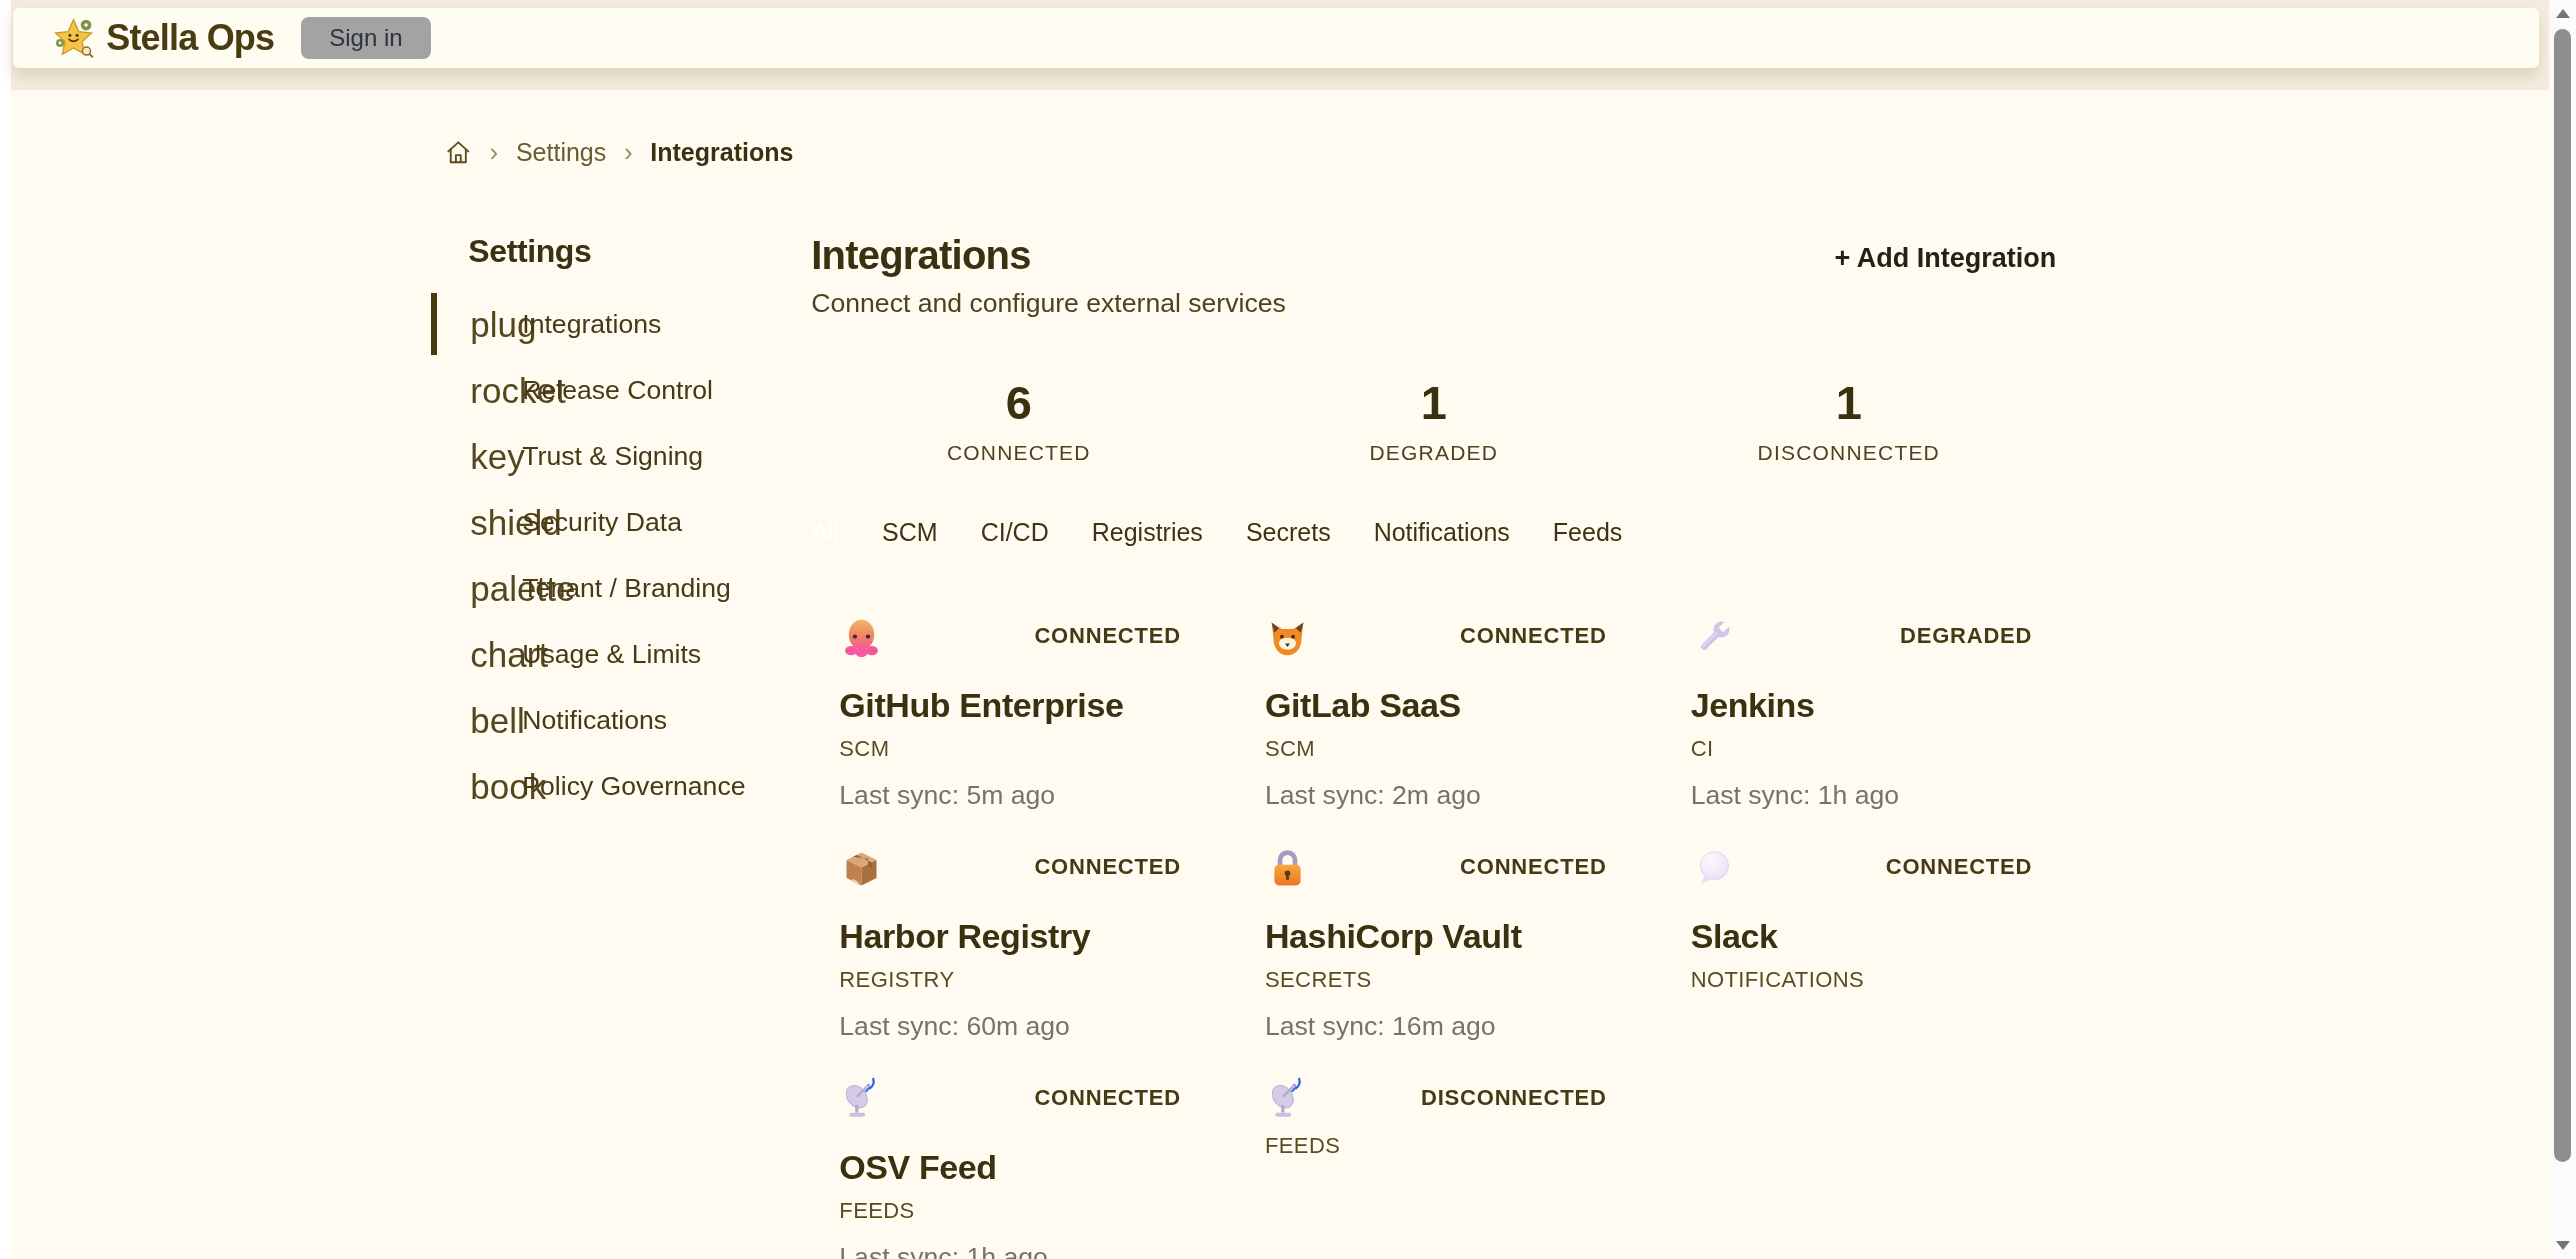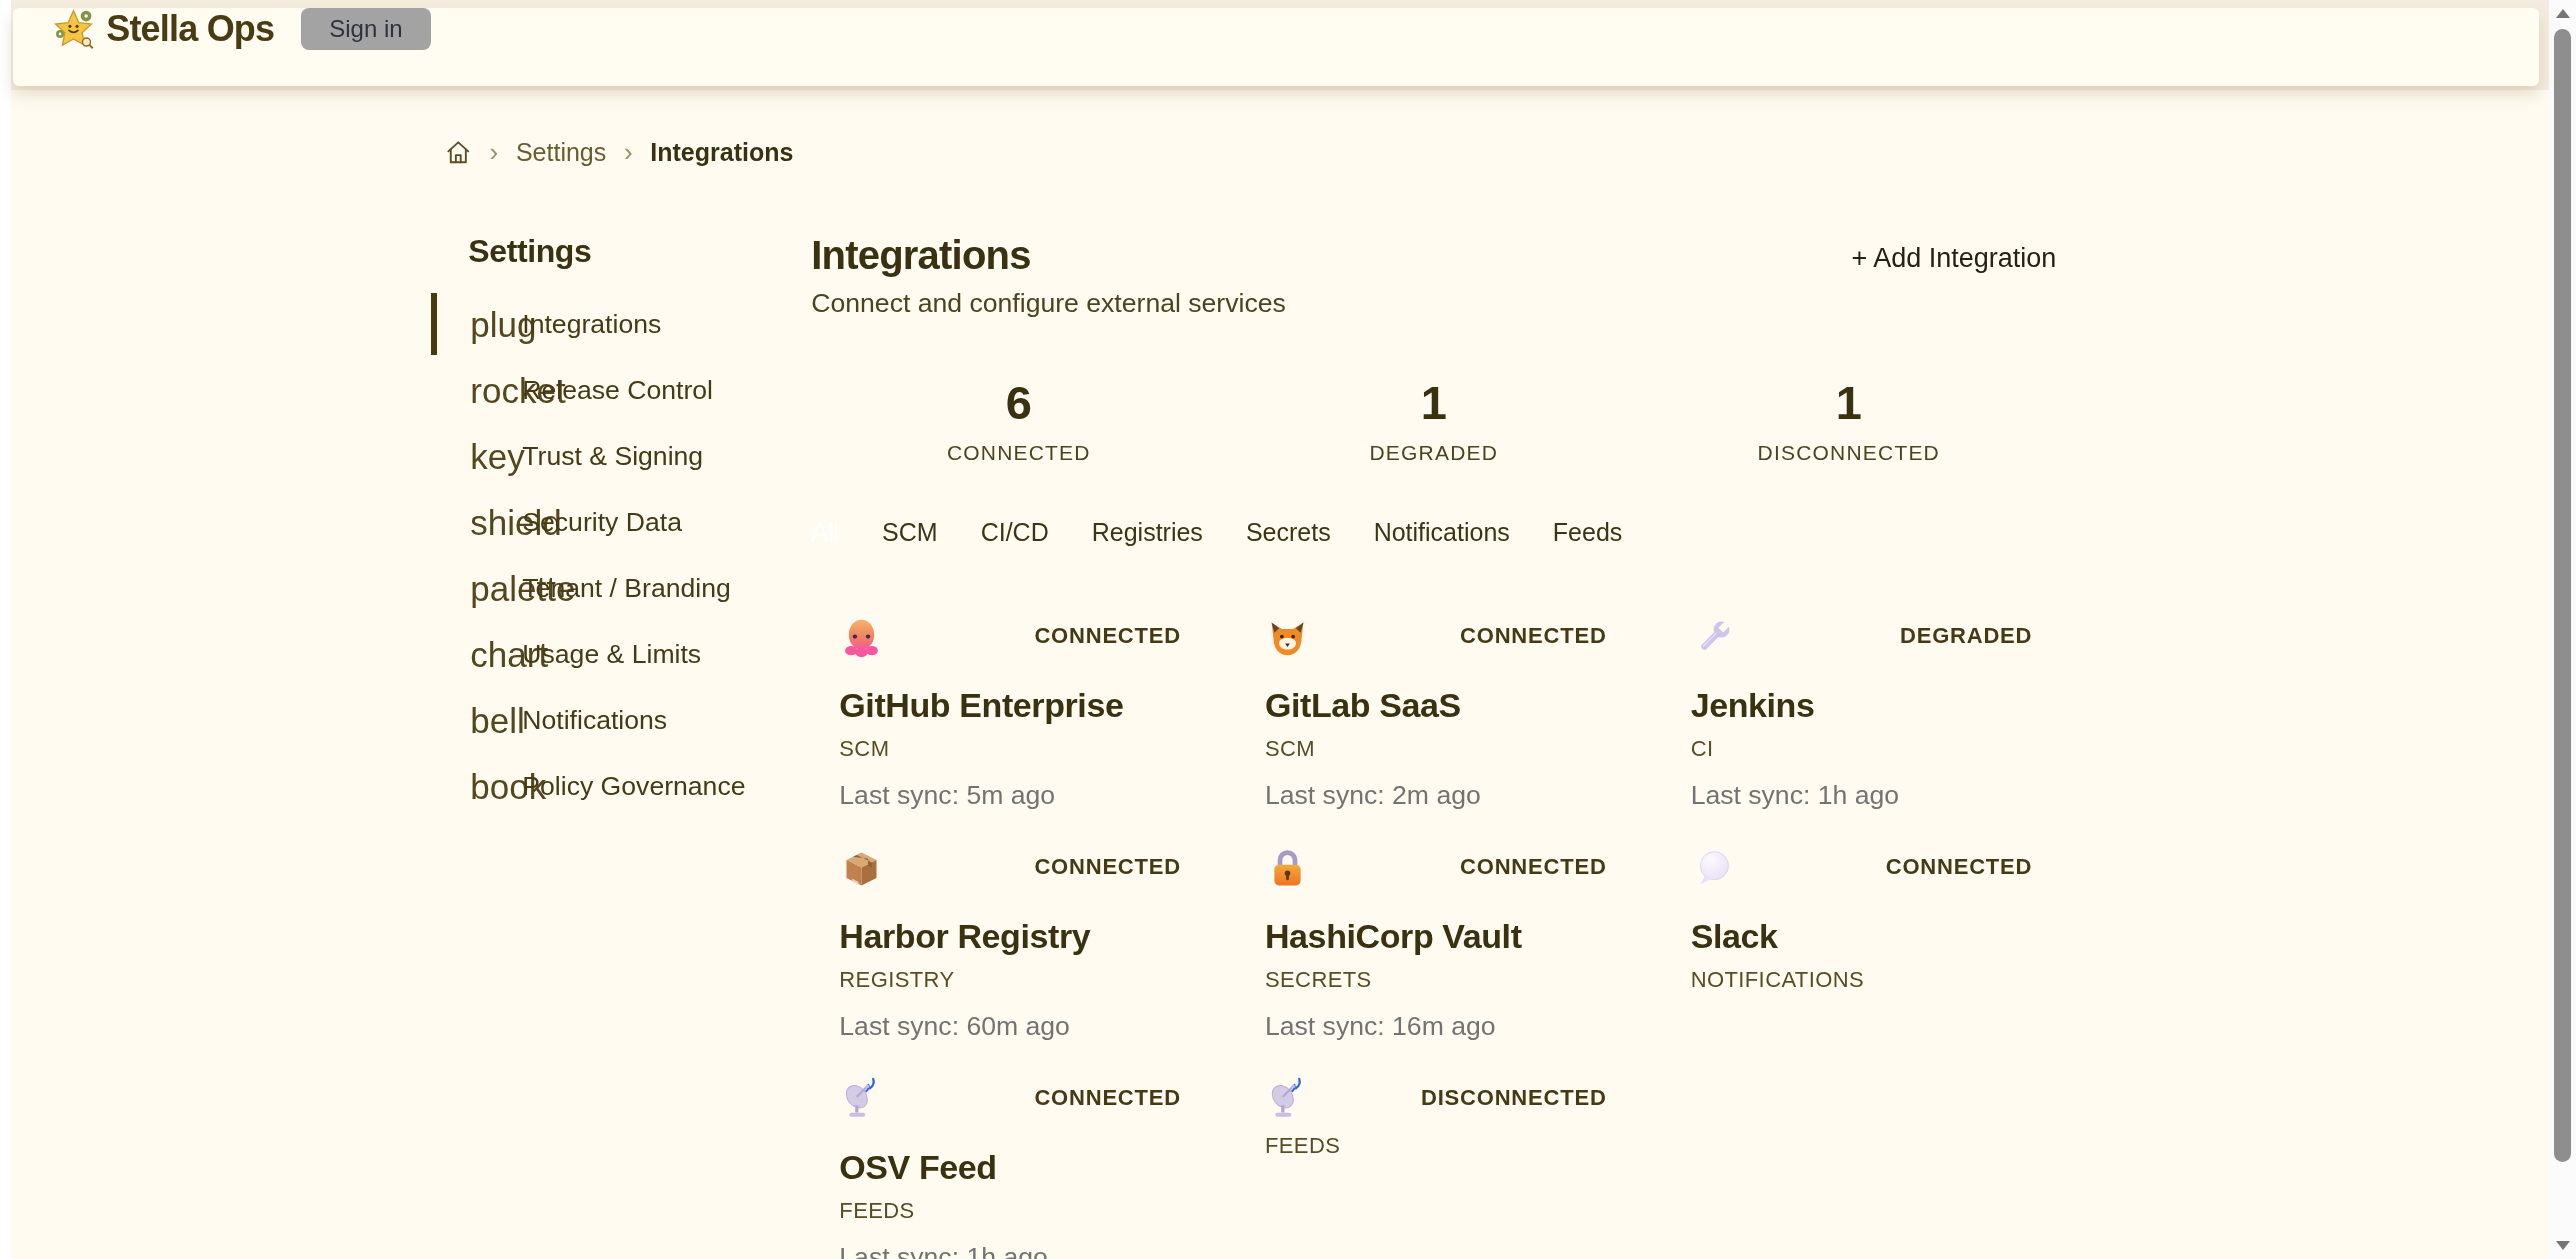--- a/index.html
+++ b/index.html
@@ -1,24 +1,24 @@
 <!DOCTYPE html>
 <html style="font-size:13px"><head>
 <meta charset="utf-8">
 <style>
   * { margin:0; padding:0; box-sizing:border-box; }
   html,body { width:2576px; height:1259px; overflow:hidden; background:#ffffff;
               font-family:"Liberation Sans","DejaVu Sans",sans-serif; }
   .frame { position:absolute; left:11.3px; top:0; width:2538px; height:1259px; background:#F4EDDF; }
 
   
-  .topbar { position:absolute; left:1.6px; right:10.5px; top:8px; height:78px;
+  .topbar { position:absolute; left:1.6px; right:10.5px; top:8px; height:60px;
             background:#FFFCF2; border-radius:6.4px;
             box-shadow:0 8px 16px rgba(150,124,74,.25);
-            display:flex; padding-left:39px; z-index:5; }
+            display:flex; align-items:center; padding-left:39px; z-index:5; }
   .logo { width:43px; height:43px; display:inline-flex; }
   .app-title { font-size:36px; font-weight:700; color:#4A3C12; margin-left:11.3px; letter-spacing:-0.8px; }
   .signin { margin-left:27px; height:42px; padding:0 28px; background:#a3a3a3; color:#2D3340;
             border:none; border-radius:8px; font-size:24px; font-family:inherit; cursor:pointer; }
 
   
   .sheet { position:absolute; left:0; right:0; top:90px; bottom:0; background:#FFFBF1; }
 
   
   .breadcrumb { display:flex; align-items:center; gap:17.7px; padding-left:434px; margin-top:48px; height:29px; }
@@ -38,21 +38,21 @@
   .side-item.active::before { content:''; position:absolute; left:0; top:2.4px; bottom:2.4px; width:5.6px; background:#473A11; }
   .side-icon { display:inline-block; width:52px; flex:none; font-size:35px; line-height:1;
                color:#54471E; white-space:nowrap; overflow:visible; }
   .side-label { font-size:26.6px; color:#453A15; font-weight:500; white-space:nowrap; }
 
   
   .main { flex:1; min-width:0; }
   .main-head { display:flex; justify-content:space-between; align-items:flex-start; }
   .page-title { font-size:40px; font-weight:700; color:#3A3110; letter-spacing:-0.8px; }
   .page-subtitle { font-size:26.6px; color:#4E431F; margin-top:9.7px; }
-  .add-btn { background:none; border:none; font-family:inherit; font-size:27px; font-weight:400;
+  .add-btn { background:none; border:none; font-family:inherit; font-size:27px; font-weight:700;
              color:#272014; margin-top:9.7px; cursor:pointer; }
 
   .stats { display:grid; grid-template-columns:repeat(3,1fr); margin-top:56px; }
   .stat { text-align:center; }
   .stat-value { font-size:47px; font-weight:700; color:#3A3110; }
   .stat-label { font-size:21px; color:#4E431F; letter-spacing:1.2px; margin-top:11.3px; }
 
   .tabs { display:flex; gap:43px; margin-top:53px; align-items:center; }
   .tab { font-size:25px; color:#3E3414; cursor:pointer; white-space:nowrap; }
   .tab.selected { color:#FFFFFF; }

